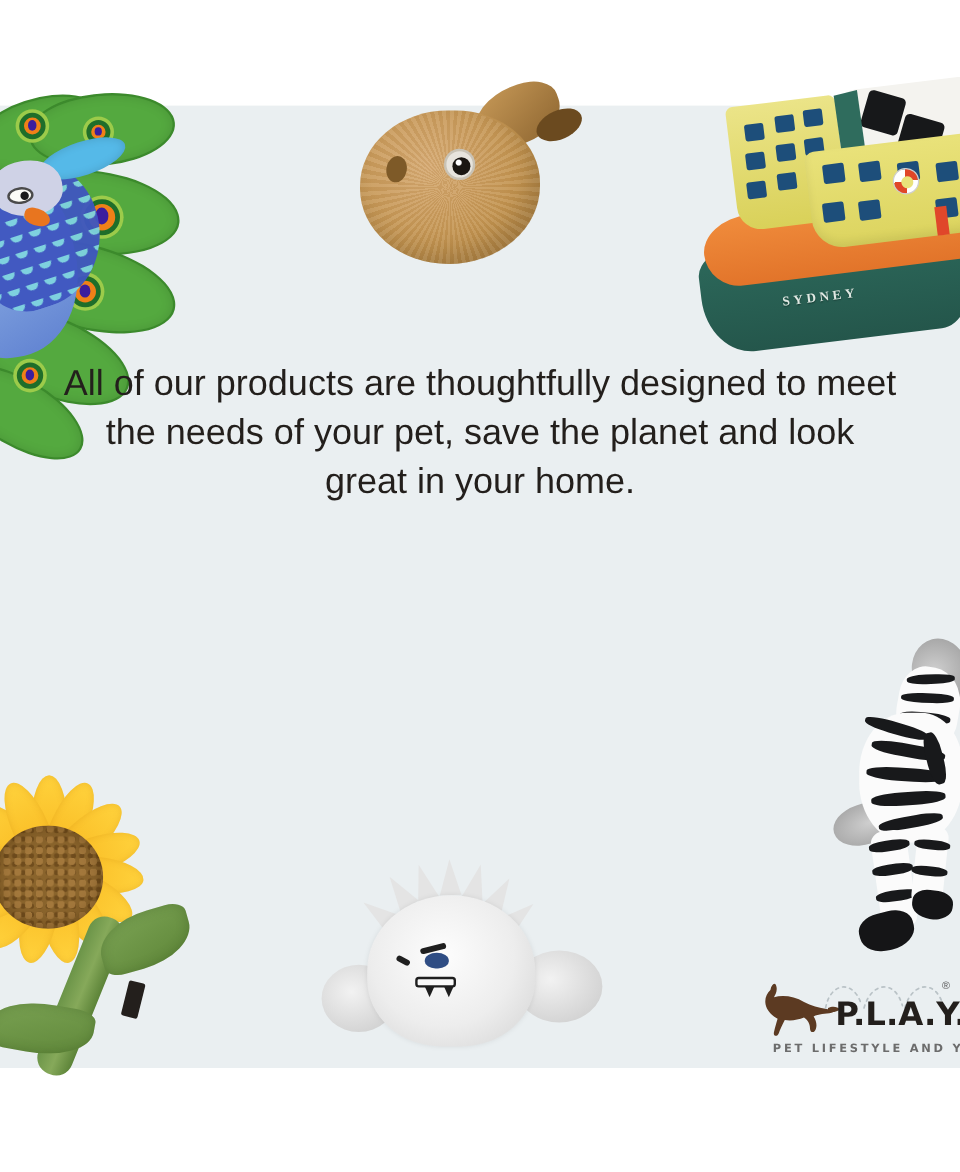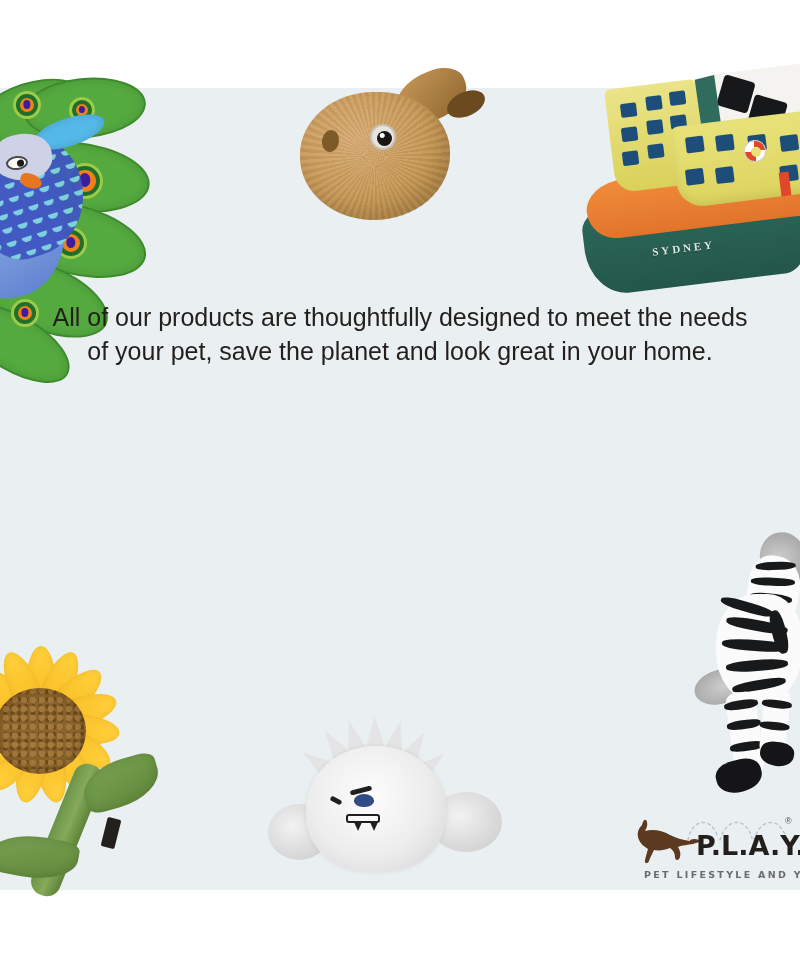--- a/index.html
+++ b/index.html
@@ -33,21 +33,21 @@
   .headline {
     font-size: 62px;
     font-weight: 700;
     font-style: italic;
     color: #2a8175;
     letter-spacing: -0.5px;
     line-height: 1.05;
     text-shadow: 1px 1px 0 rgba(180,200,200,.45);
   }
   .para {
-    font-size: 25px;
+    font-size: 30px;
     line-height: 1.36;
     color: #231f1c;
     width: 700px;
     margin: 0 auto;
     font-weight: 400;
   }
   .para.p1 { margin-top: 30px; }
   .para.p2 { margin-top: 44px; }
 
   

